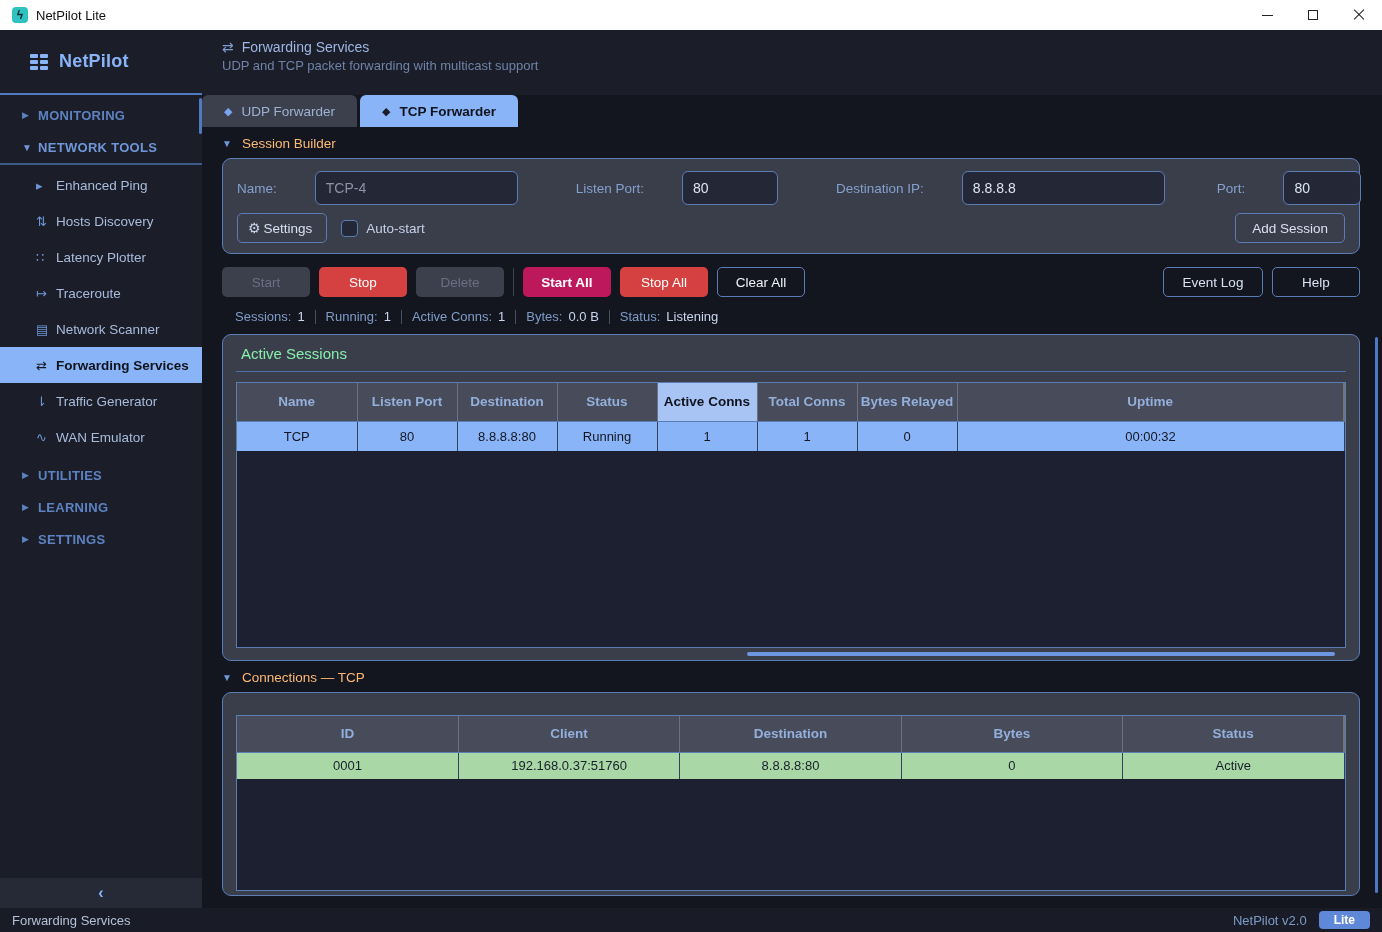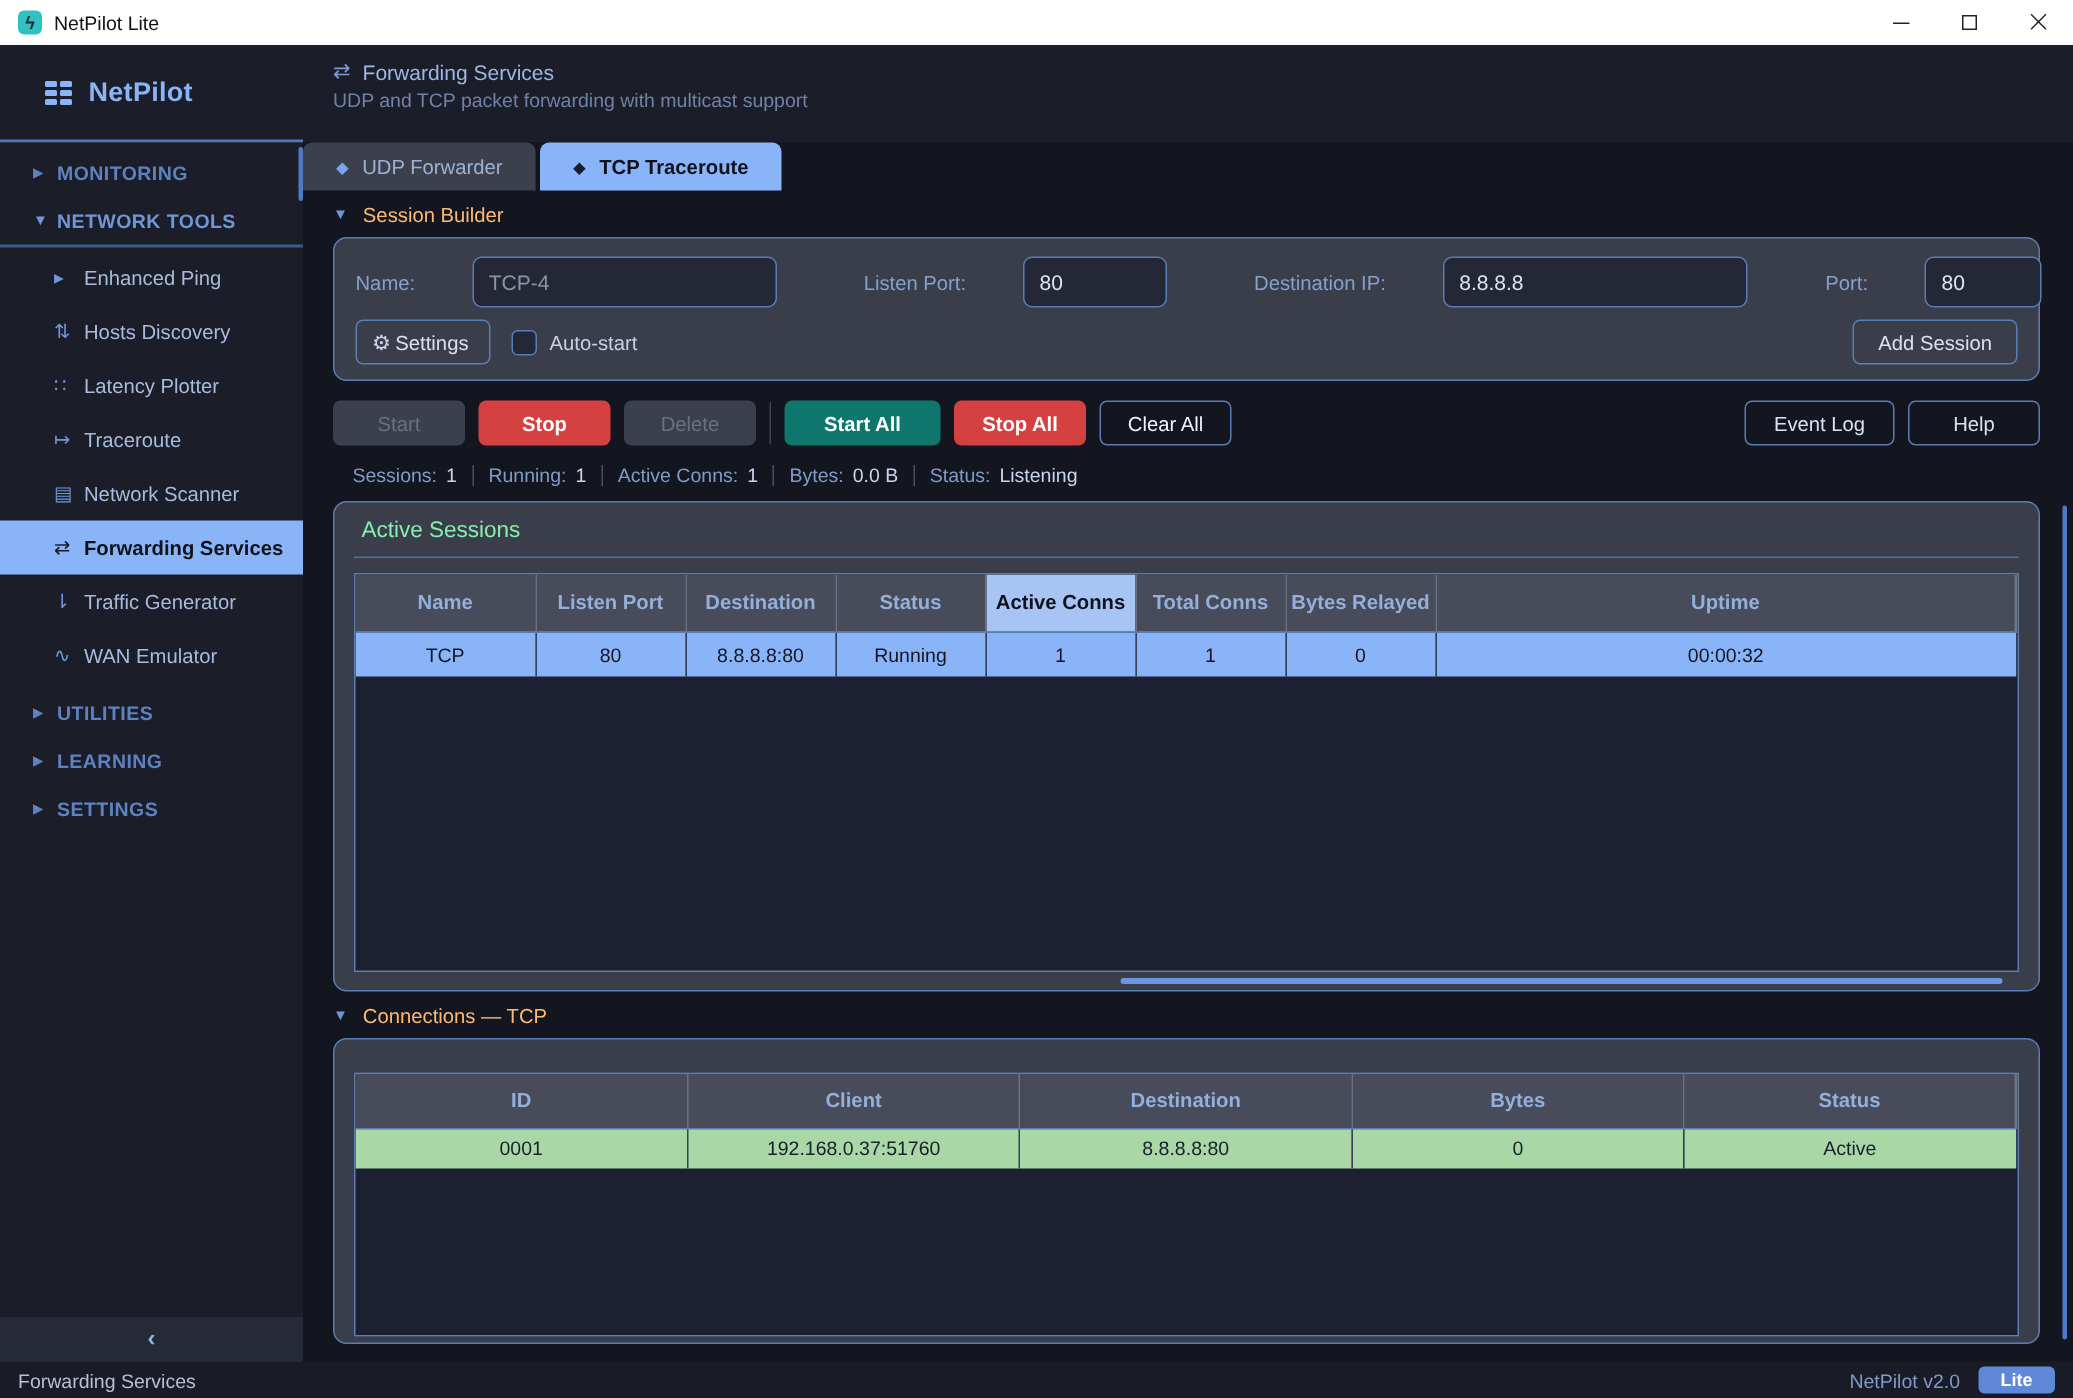--- a/index.html
+++ b/index.html
@@ -105,22 +105,22 @@
   .settings-btn .gear { font-size:14px; color:#c9d6ec; }
   .chk-wrap { display:flex; align-items:center; margin-left:14px; gap:8px; }
   .checkbox { width:17px; height:17px; border:1.5px solid #5a7db4; border-radius:4px;
     background:#242836; display:inline-block; }
   .chk-label { color:#c5d1e8; font-size:13.5px; }
   .add-btn { margin-left:auto; padding:0 16px; }
 
   
   .action-row { display:flex; align-items:center; gap:9px; margin:13px 0 0 20px; }
   .btn-disabled { background:#3c404d; color:#697083; width:88px; }
-  .btn-red { background:#d54141; color:#fff; font-weight:bold; width:88px; }
-  .btn-green { background:#0f766e; color:#fff; font-weight:bold; width:104px; }
+  .btn-red { background:#d54141; color:#fff; font-weight:normal; width:88px; }
+  .btn-green { background:#be185d; color:#fff; font-weight:bold; width:88px; }
   .btn-clear { width:88px; color:#f0f4fb; }
   .vsep { width:1px; height:28px; background:#3f4450; }
   .right-btns { margin-left:auto; display:flex; gap:9px; }
   .btn-evlog { width:100px; } .btn-help { width:88px; }
 
   
   .status-line { display:flex; align-items:center; margin:12px 0 0 33px; font-size:13px; }
   .stat { display:flex; gap:6px; align-items:center; }
   .stat .s-label { color:#7f9cc9; }
   .stat .s-value { color:#c8d6ef; }
@@ -273,21 +273,21 @@
     <main class="content">
       <div class="content-scrollthumb"></div>
 
       <div class="tabbar">
         <div class="tab">
           <span class="diamond">◆</span>
           <span class="tab-label">UDP Forwarder</span>
         </div>
         <div class="tab active">
           <span class="diamond">◆</span>
-          <span class="tab-label">TCP Traceroute</span>
+          <span class="tab-label">TCP Forwarder</span>
         </div>
       </div>
 
       <div class="section-label">
         <span class="tri">▼</span>
         <span class="lbl">Session Builder</span>
       </div>
 
       <div class="panel builder">
         <div class="field-row">

